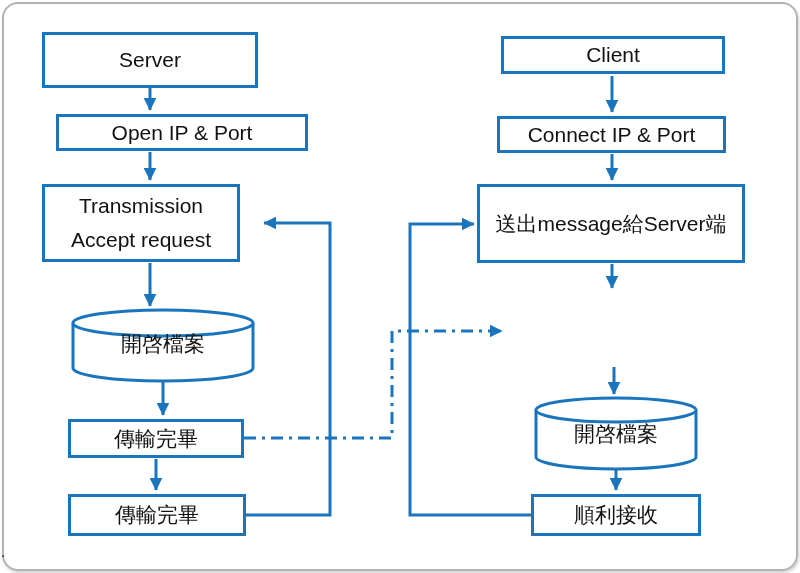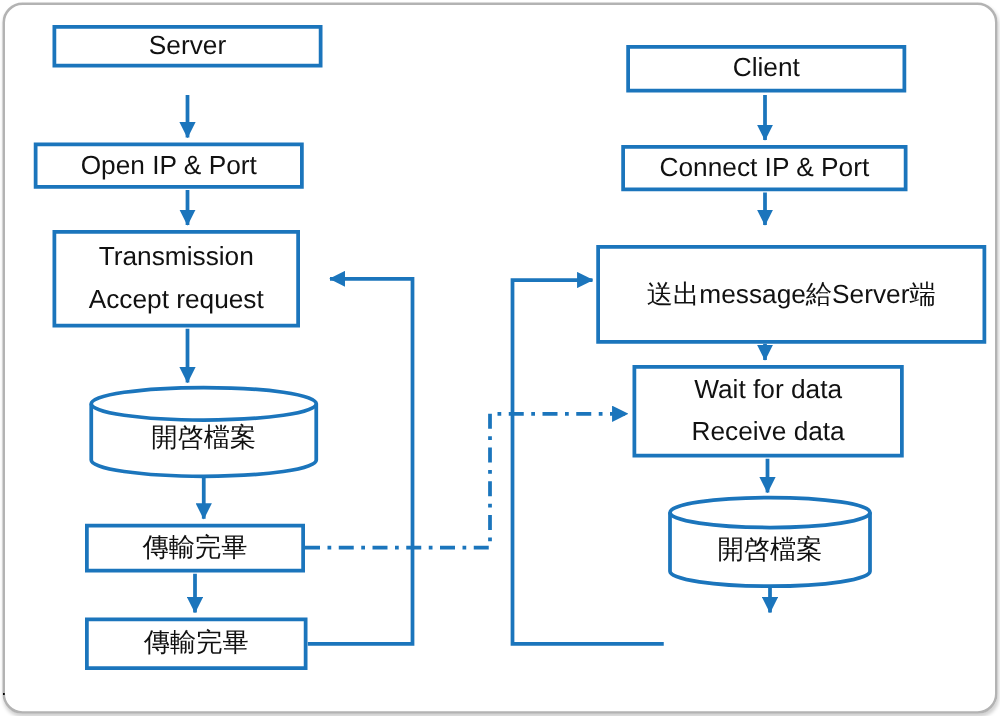--- a/index.html
+++ b/index.html
@@ -11,21 +11,21 @@
   .frame{
     position:absolute;inset:2px;border:2px solid #b3b3b3;border-radius:16px;
     box-shadow:1px 2px 3px rgba(0,0,0,.18);pointer-events:none;
   }
   .node{
     position:absolute;box-sizing:border-box;border:3px solid var(--blue);background:#fff;
     display:flex;flex-direction:column;align-items:center;justify-content:center;
     text-align:center;font-size:21px;line-height:34px;z-index:2;
   }
   .cyl-label{
-    position:absolute;display:flex;align-items:center;justify-content:center;
+    position:absolute;display:flex;justify-content:center;
     text-align:center;font-size:21px;z-index:2;
   }
   svg.connectors{position:absolute;left:0;top:0;z-index:1;}
   .edge{stroke:var(--blue);stroke-width:3;fill:none;}
   .edge.dashdot{stroke-dasharray:12 6 3 6;}
   .shape{stroke:var(--blue);stroke-width:3;fill:#fff;}
   marker path{fill:var(--blue);}
   .stray{position:absolute;left:1px;top:543px;font-size:15px;color:#000;z-index:3;}
 </style>
 </head>
@@ -60,24 +60,24 @@
     <line class="edge" x1="612" y1="264" x2="612" y2="288" marker-end="url(#ah)"></line>
     <line class="edge" x1="614" y1="367" x2="614" y2="394" marker-end="url(#ah)"></line>
     <line class="edge" x1="616" y1="470" x2="616" y2="490" marker-end="url(#ah)"></line>
 
     <path class="edge" d="M246 515 L330 515 L330 223 L264 223" marker-end="url(#ah)"></path>
     <path class="edge" d="M531 515 L410 515 L410 224 L474 224" marker-end="url(#ah)"></path>
 
     <path class="edge dashdot" d="M244 438 L392 438 L392 331 L502 331" marker-end="url(#ah)"></path>
   </svg>
 
-  <div class="node" style="left:42px;top:20px;width:216px;height:34px">
+  <div class="node" style="left:42px;top:32px;width:216px;height:56px">
     <span>Server</span>
   </div>
-  <div class="node" style="left:27px;top:114px;width:216px;height:37px">
+  <div class="node" style="left:56px;top:114px;width:252px;height:37px">
     <span>Open IP &amp; Port</span>
   </div>
   <div class="node" style="left:42px;top:184px;width:198px;height:78px">
     <span>Transmission</span>
     <span>Accept request</span>
   </div>
   <div class="cyl-label" style="left:73px;top:330px;width:180px;height:40px">
     <span>開啓檔案</span>
   </div>
   <div class="node" style="left:68px;top:419px;width:176px;height:39px">
@@ -86,27 +86,26 @@
   <div class="node" style="left:501px;top:36px;width:224px;height:38px">
     <span>Client</span>
   </div>
 
   <div class="node" style="left:68px;top:494px;width:178px;height:42px">
     <span>傳輸完畢</span>
   </div>
   <div class="node" style="left:497px;top:116px;width:229px;height:37px">
     <span>Connect IP &amp; Port</span>
   </div>
-  <div class="node" style="left:477px;top:196px;width:312px;height:79px">
+  <div class="node" style="left:477px;top:184px;width:268px;height:79px">
     <span>送出message給Server端</span>
-  </div>
-  <div class="node" style="left:506px;top:292px;width:217px;height:74px">
-    <span>Wait for data</span>
-    <span>Receive data</span>
   </div>
   <div class="cyl-label" style="left:536px;top:420px;width:160px;height:38px">
     <span>開啓檔案</span>
+  </div>
+  <div class="node" style="left:531px;top:494px;width:170px;height:42px">
+    <span>順利接收</span>
   </div>
 
   <span class="stray">.</span>
 
   <div class="frame"></div>
 </div>
 
 </body></html>

